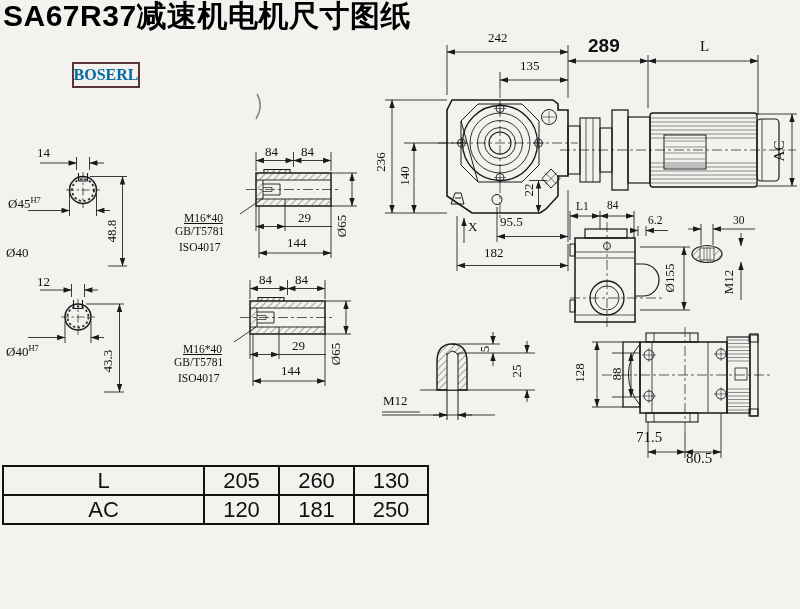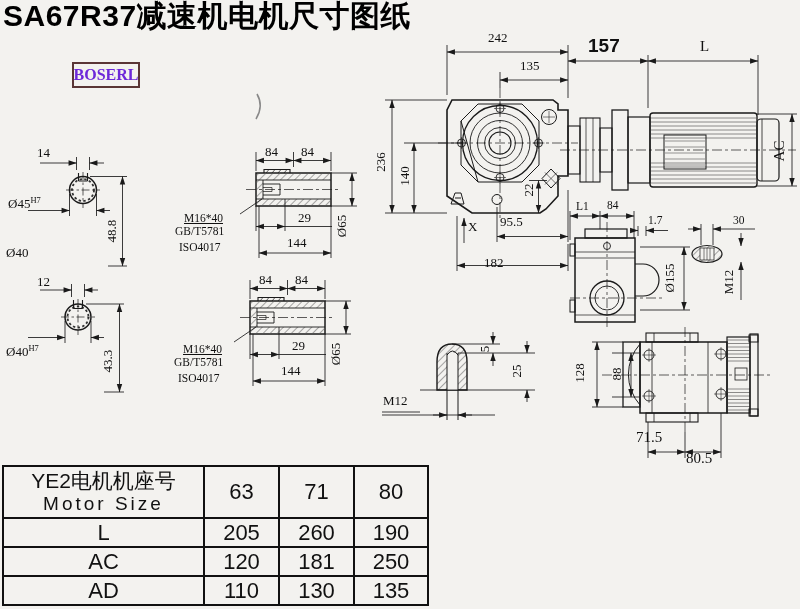--- a/index.html
+++ b/index.html
@@ -3,21 +3,21 @@
 <meta charset="utf-8">
 <style>
   html,body{margin:0;padding:0;}
   .stage{position:relative;width:800px;height:609px;background:#f3f2ef;overflow:hidden;
          font-family:"Liberation Serif", serif;color:#111;}
   .stage svg{position:absolute;left:0;top:0;}
   .title{position:absolute;left:3px;top:-4px;font-family:"Liberation Sans",sans-serif;
          font-weight:700;font-size:30px;letter-spacing:0.5px;color:#000;white-space:nowrap;}
   .logo{position:absolute;left:72px;top:62px;width:64px;height:22px;border:2px solid #5a3535;
         display:flex;align-items:center;justify-content:center;
-        font-family:"Liberation Serif",serif;font-weight:700;font-size:16px;color:#6d28d9;}
+        font-family:"Liberation Serif",serif;font-weight:700;font-size:16px;color:#0369a1;}
   .dim{position:absolute;font-size:13px;line-height:1.05;white-space:nowrap;color:#111;}
   .dim sup{font-size:8.5px;}
   .rot{transform:translate(-50%,-50%) rotate(-90deg);}
   .sm{font-size:11.5px;}
   .md{font-size:15px;}
   .big{font-family:"Liberation Sans",sans-serif;font-weight:700;font-size:19px;}
   .tbl{position:absolute;left:2px;top:465px;border-collapse:collapse;table-layout:fixed;
        font-family:"Liberation Sans",sans-serif;background:transparent;}
   .tbl td{border:2px solid #111;text-align:center;vertical-align:middle;padding:0;}
   .hdr-cn{font-size:21px;display:block;line-height:1.15;}
@@ -304,29 +304,29 @@
 <span class="dim" style="left:281px;top:364px">144</span>
 <span class="dim rot" style="left:336px;top:354px">Ø65</span>
 
 <span class="dim" style="left:488px;top:31px">242</span>
 <span class="dim" style="left:520px;top:59px">135</span>
 <span class="dim rot" style="left:381px;top:162px">236</span>
 <span class="dim rot" style="left:405px;top:176px">140</span>
 <span class="dim rot" style="left:529px;top:190px">22</span>
 <span class="dim" style="left:468px;top:220px">X</span>
 <span class="dim" style="left:500px;top:215px">95.5</span>
-<span class="dim" style="left:484px;top:256px">182</span>
-
-<span class="dim big" style="left:588px;top:36px">157</span>
+<span class="dim" style="left:484px;top:246px">182</span>
+
+<span class="dim big" style="left:588px;top:36px">289</span>
 <span class="dim md" style="left:700px;top:39px">L</span>
 <span class="dim md rot" style="left:780px;top:151px">AC</span>
 
 <span class="dim sm" style="left:576px;top:200px">L1</span>
 <span class="dim sm" style="left:607px;top:199px">84</span>
-<span class="dim sm" style="left:648px;top:214px">1.7</span>
+<span class="dim sm" style="left:648px;top:214px">6.2</span>
 <span class="dim rot" style="left:670px;top:278px">Ø155</span>
 <span class="dim sm" style="left:733px;top:214px">30</span>
 <span class="dim rot" style="left:729px;top:282px">M12</span>
 
 <span class="dim" style="left:383px;top:394px">M12</span>
 <span class="dim rot" style="left:485px;top:349px">5</span>
 <span class="dim rot" style="left:517px;top:371px">25</span>
 
 <span class="dim rot" style="left:580px;top:373px">128</span>
 <span class="dim rot" style="left:617px;top:374px">88</span>
@@ -334,43 +334,28 @@
 <span class="dim md" style="left:686px;top:451px">80.5</span>
 
 <table class="tbl">
   <colgroup>
         <col style="width:201px">
         <col style="width:75px">
         <col style="width:75px">
         <col style="width:74px">
       </colgroup>
   <tbody>
-        <tr style="height:52px">
-    <td>
-      <span class="hdr-cn">YE2电机机座号</span>
-      <span class="hdr-en">Motor Size</span>
-    </td>
-    <td class="num">63</td>
-    <td class="num">71</td>
-    <td class="num">80</td>
-  </tr>
   <tr style="height:29px">
     <td class="num">L</td>
     <td class="num">205</td>
     <td class="num">260</td>
-    <td class="num">190</td>
+    <td class="num">130</td>
   </tr>
   <tr style="height:29px">
     <td class="num">AC</td>
     <td class="num">120</td>
     <td class="num">181</td>
     <td class="num">250</td>
   </tr>
-  <tr style="height:29px">
-    <td class="num">AD</td>
-    <td class="num">110</td>
-    <td class="num">130</td>
-    <td class="num">135</td>
-  </tr>
 </tbody>
     </table>
 
 </div>
 
 </body></html>

